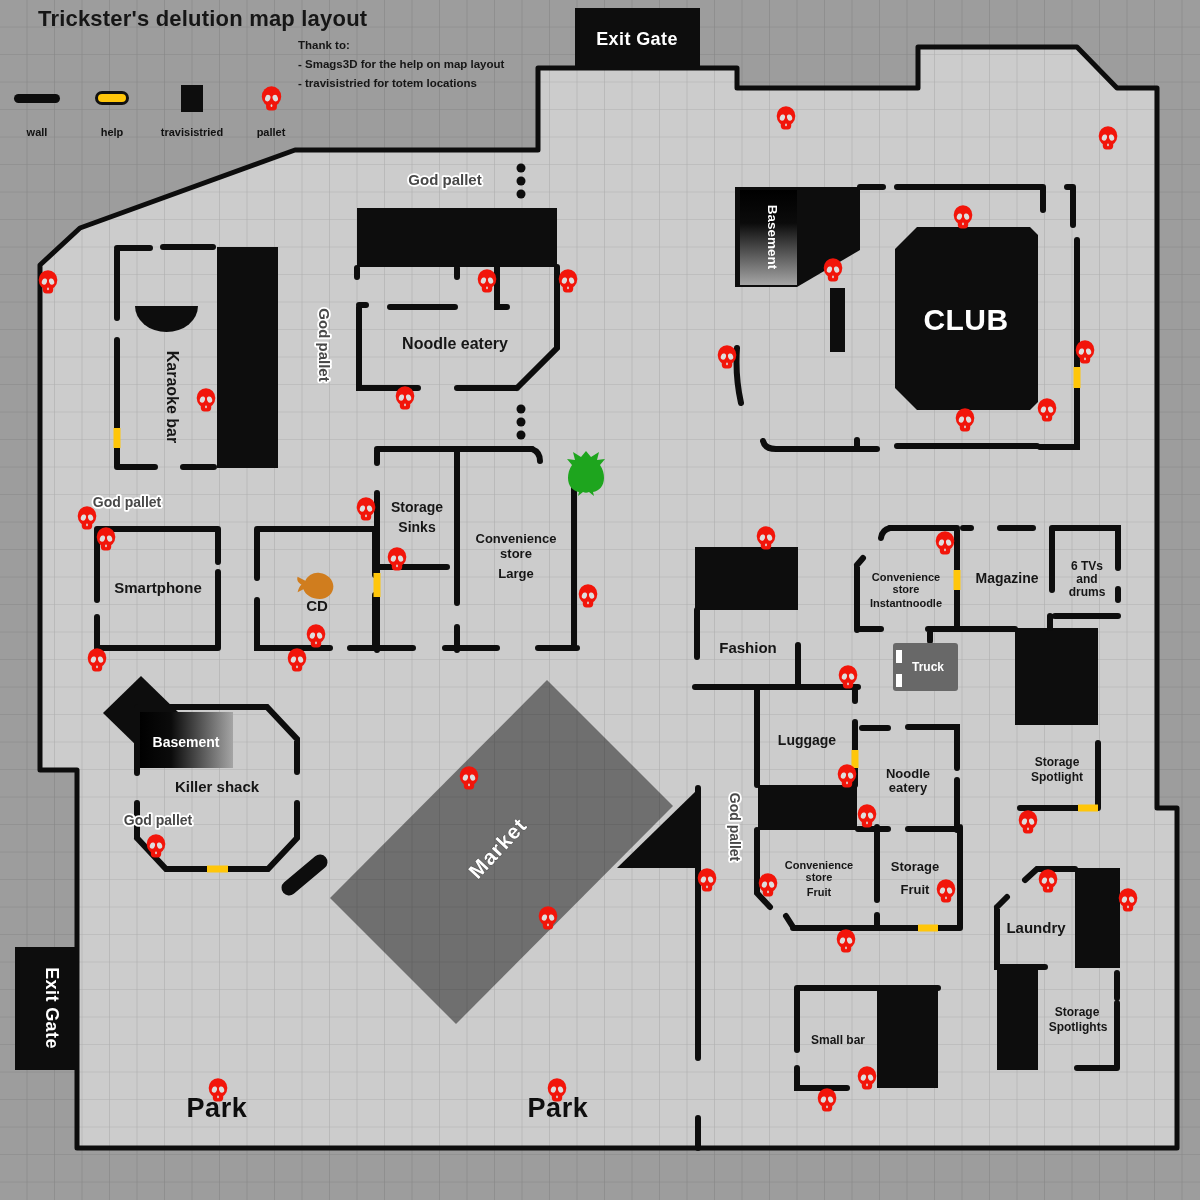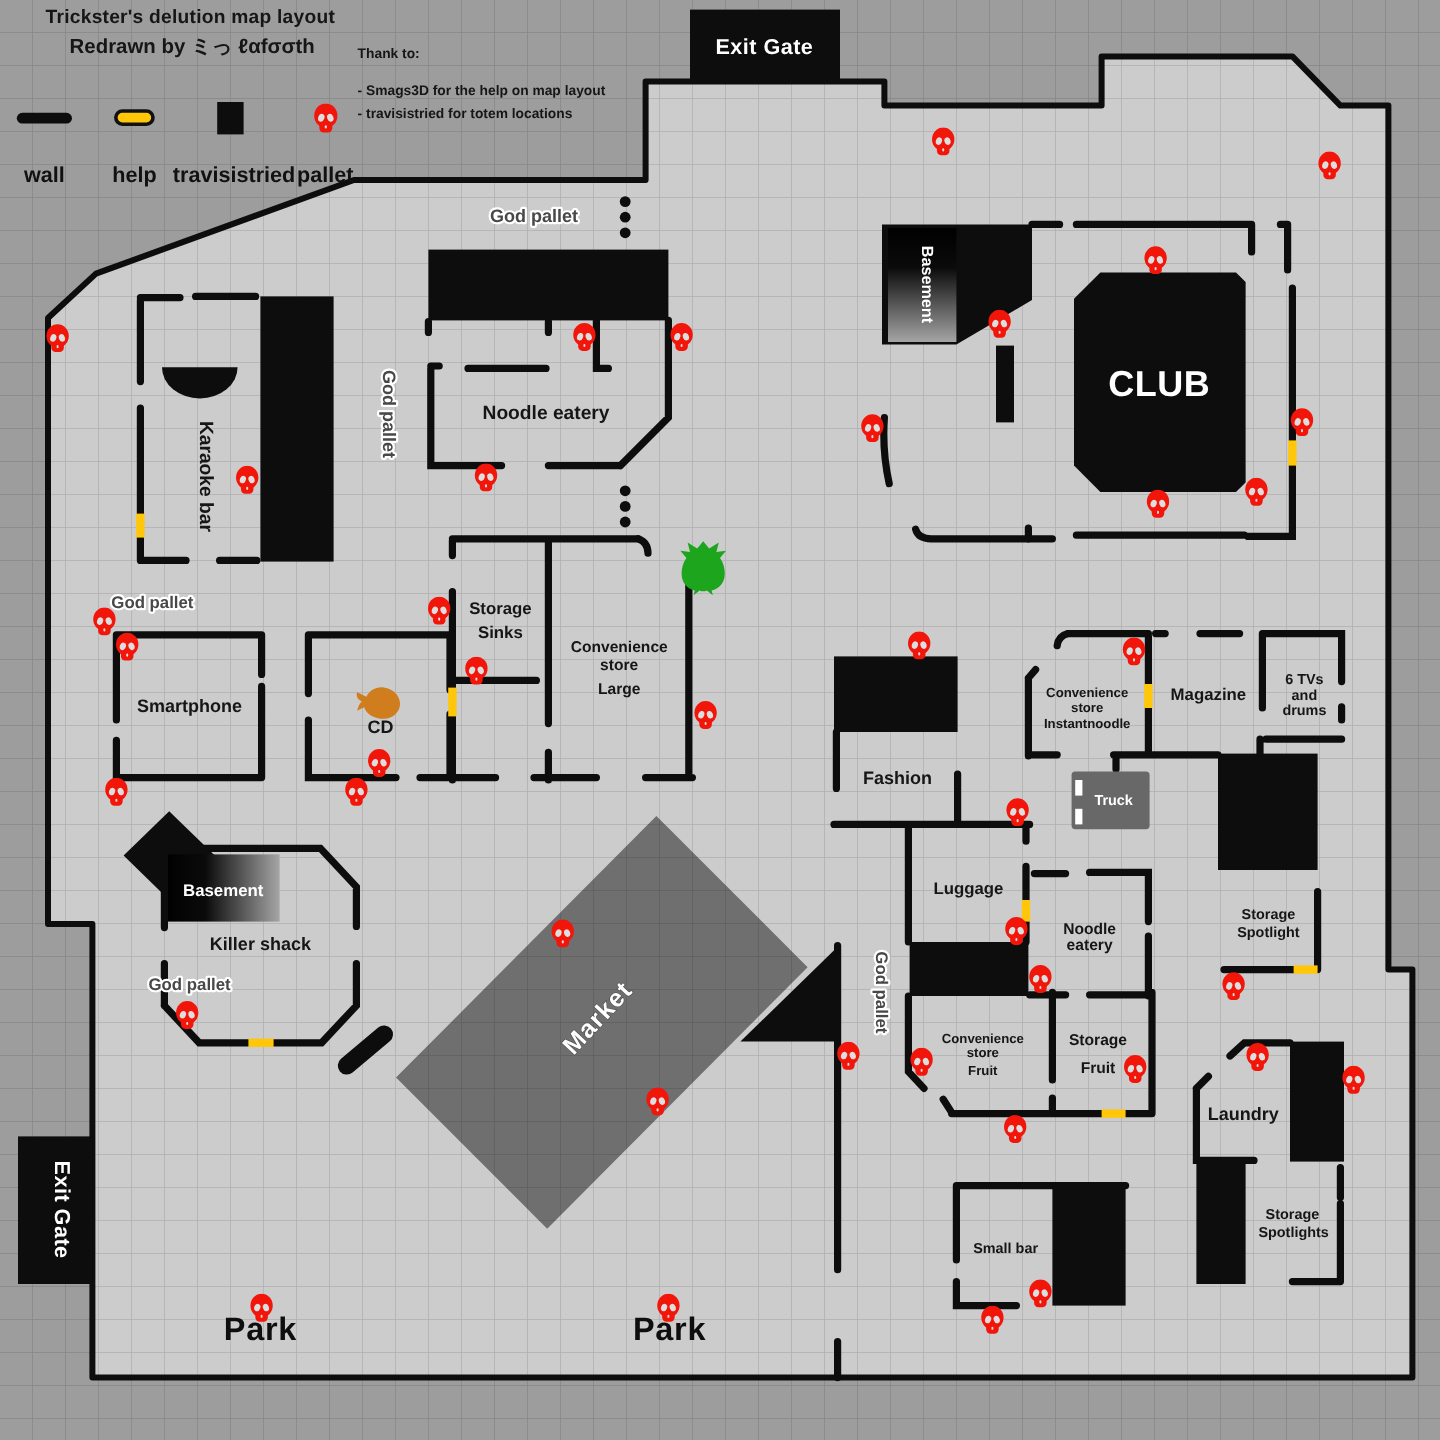--- a/index.html
+++ b/index.html
@@ -1,37 +1,37 @@
 <!DOCTYPE html>
 <html><head>
 <meta charset="utf-8">
 <style>
   html,body{margin:0;padding:0;width:1200px;height:1200px;overflow:hidden;
     background:#9d9d9d;font-family:"Liberation Sans",sans-serif;}
   .stage{position:relative;width:1200px;height:1200px;}
   #map-svg{position:absolute;left:0;top:0;}
   
   .title-block{position:absolute;left:38px;top:6px;color:#161616;z-index:5;}
-  .title-block h1{margin:0;font-size:16px;font-weight:700;letter-spacing:.2px;}
+  .title-block h1{margin:0;font-size:22px;font-weight:700;letter-spacing:.2px;}
   .subtitle{margin:3px 0 0 20px;font-size:17px;font-weight:700;}
   .thanks{position:absolute;left:298px;top:36px;color:#161616;z-index:5;
     font-size:11.5px;font-weight:700;line-height:1.6;}
-  .thanks .t-head{margin-bottom:13px;}
+  .thanks .t-head{margin-bottom:1px;}
   
   .legend{position:absolute;left:6px;top:82px;z-index:5;color:#111;}
   .legend-item{position:absolute;top:0;text-align:center;}
   .li-wall{left:0;width:62px;}
   .li-vault{left:74px;width:64px;}
   .li-inaccessible{left:138px;width:96px;}
   .li-totem{left:234px;width:62px;}
   .sw-wrap{height:32px;display:flex;align-items:center;justify-content:center;}
   .swatch-wall{width:46px;height:9px;border-radius:5px;}
   .swatch-vault{width:28px;height:8px;border:3px solid #111;border-radius:7px;}
   .swatch-inaccessible{width:22px;height:27px;}
-  .legend-label{font-size:18px;font-weight:700;margin-top:22px;}
+  .legend-label{font-size:11px;font-weight:700;margin-top:12px;}
   
   text{font-family:"Liberation Sans",sans-serif;font-weight:700;}
   .st-plain{fill:#161616;}
   .st-plain-big{fill:#0e0e0e;font-weight:700;letter-spacing:.6px;}
   .st-outlined{fill:#484848;stroke:#ffffff;stroke-width:3.6px;
     paint-order:stroke;stroke-linejoin:round;}
   .st-white{fill:#ffffff;}
   .st-white-big{fill:#ffffff;letter-spacing:.4px;}
   .st-market{fill:#ffffff;stroke:#4d4d4d;stroke-width:1px;paint-order:stroke;letter-spacing:1px;}
 </style>
@@ -237,21 +237,20 @@
         <text x="1077" y="1016" font-size="12" text-anchor="middle" class="st-plain">Storage</text>
         <text x="1078" y="1031" font-size="12" text-anchor="middle" class="st-plain">Spotlights</text>
         <text x="838" y="1044" font-size="12" text-anchor="middle" class="st-plain">Small bar</text>
         <text x="217" y="1117" font-size="27" text-anchor="middle" class="st-plain-big">Park</text>
         <text x="558" y="1117" font-size="27" text-anchor="middle" class="st-plain-big">Park</text>
       </g>
   </svg>
 
   <div class="title-block">
     <h1>Trickster's delution map layout</h1>
-    <div class="subtitle">Redrawn by ミっ ℓαfσσth</div>
   </div>
   <div class="thanks">
     <div class="t-head">Thank to:</div>
     <div>- Smags3D for the help on map layout</div>
     <div>- travisistried for totem locations</div>
   </div>
 
   <div class="legend">
     <div class="legend-item li-wall">
       <div class="sw-wrap">

